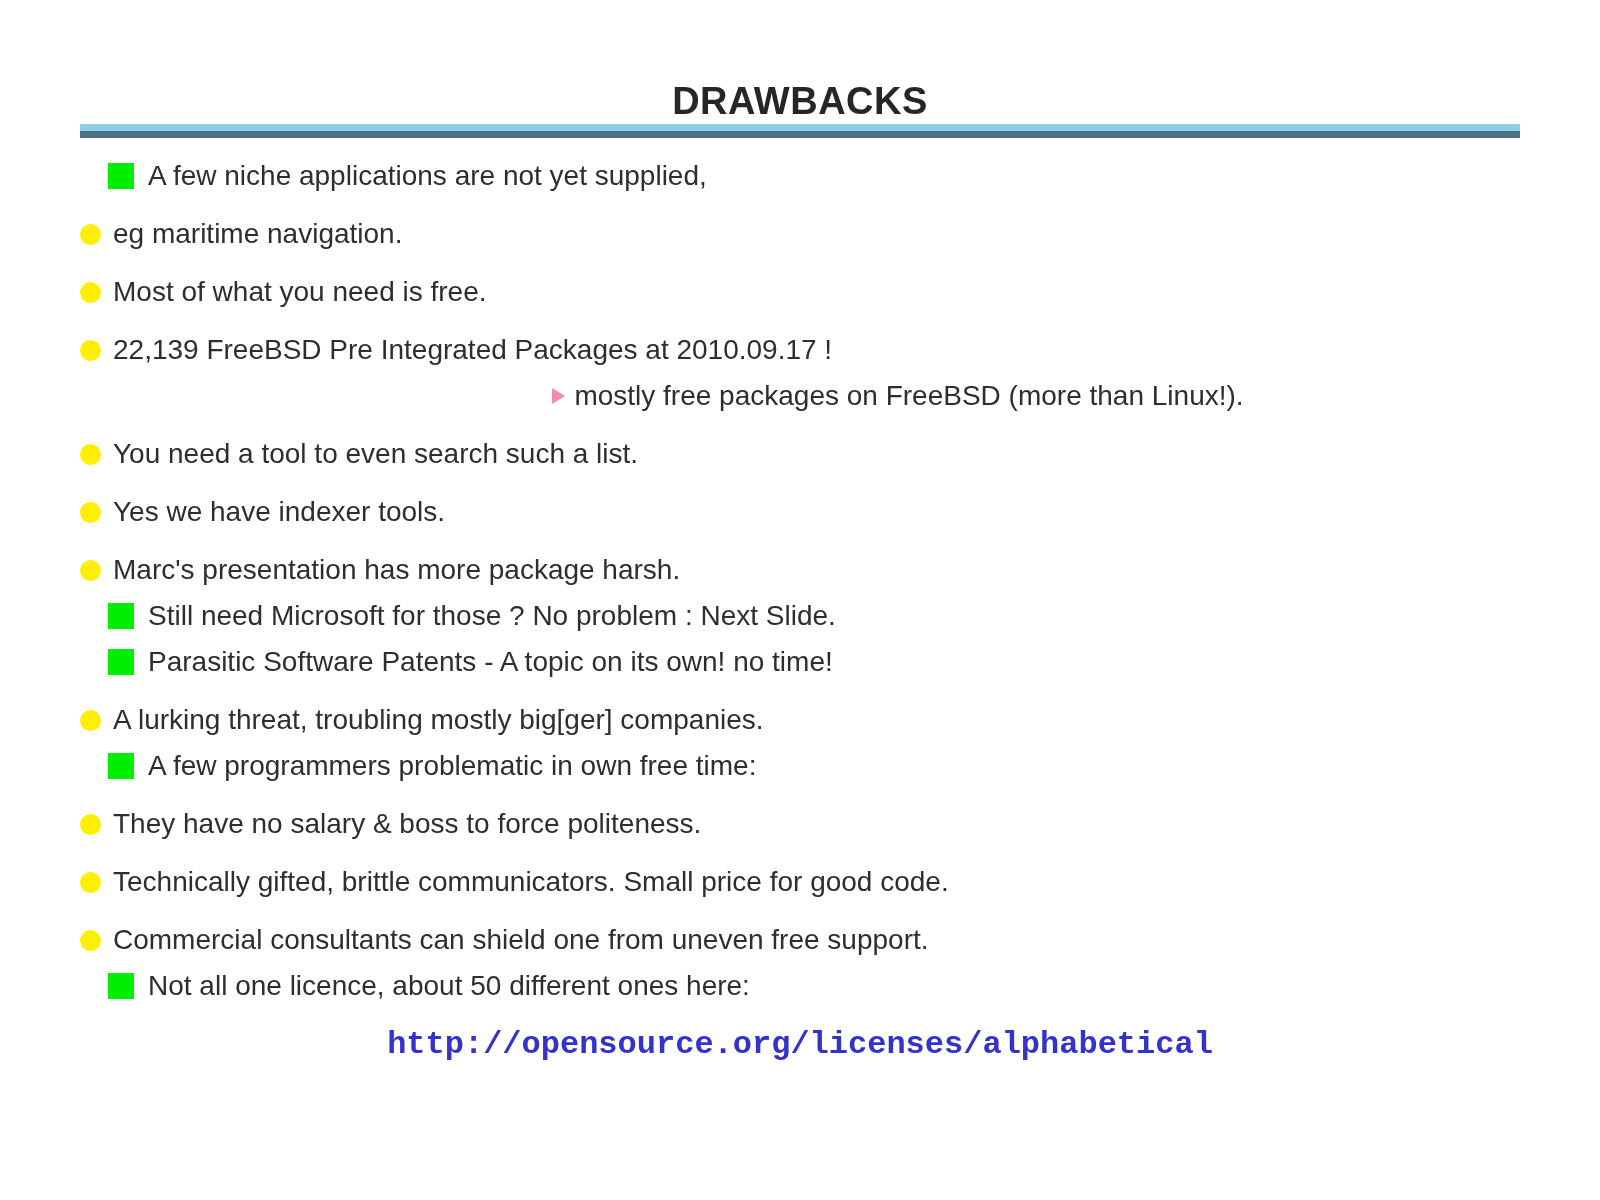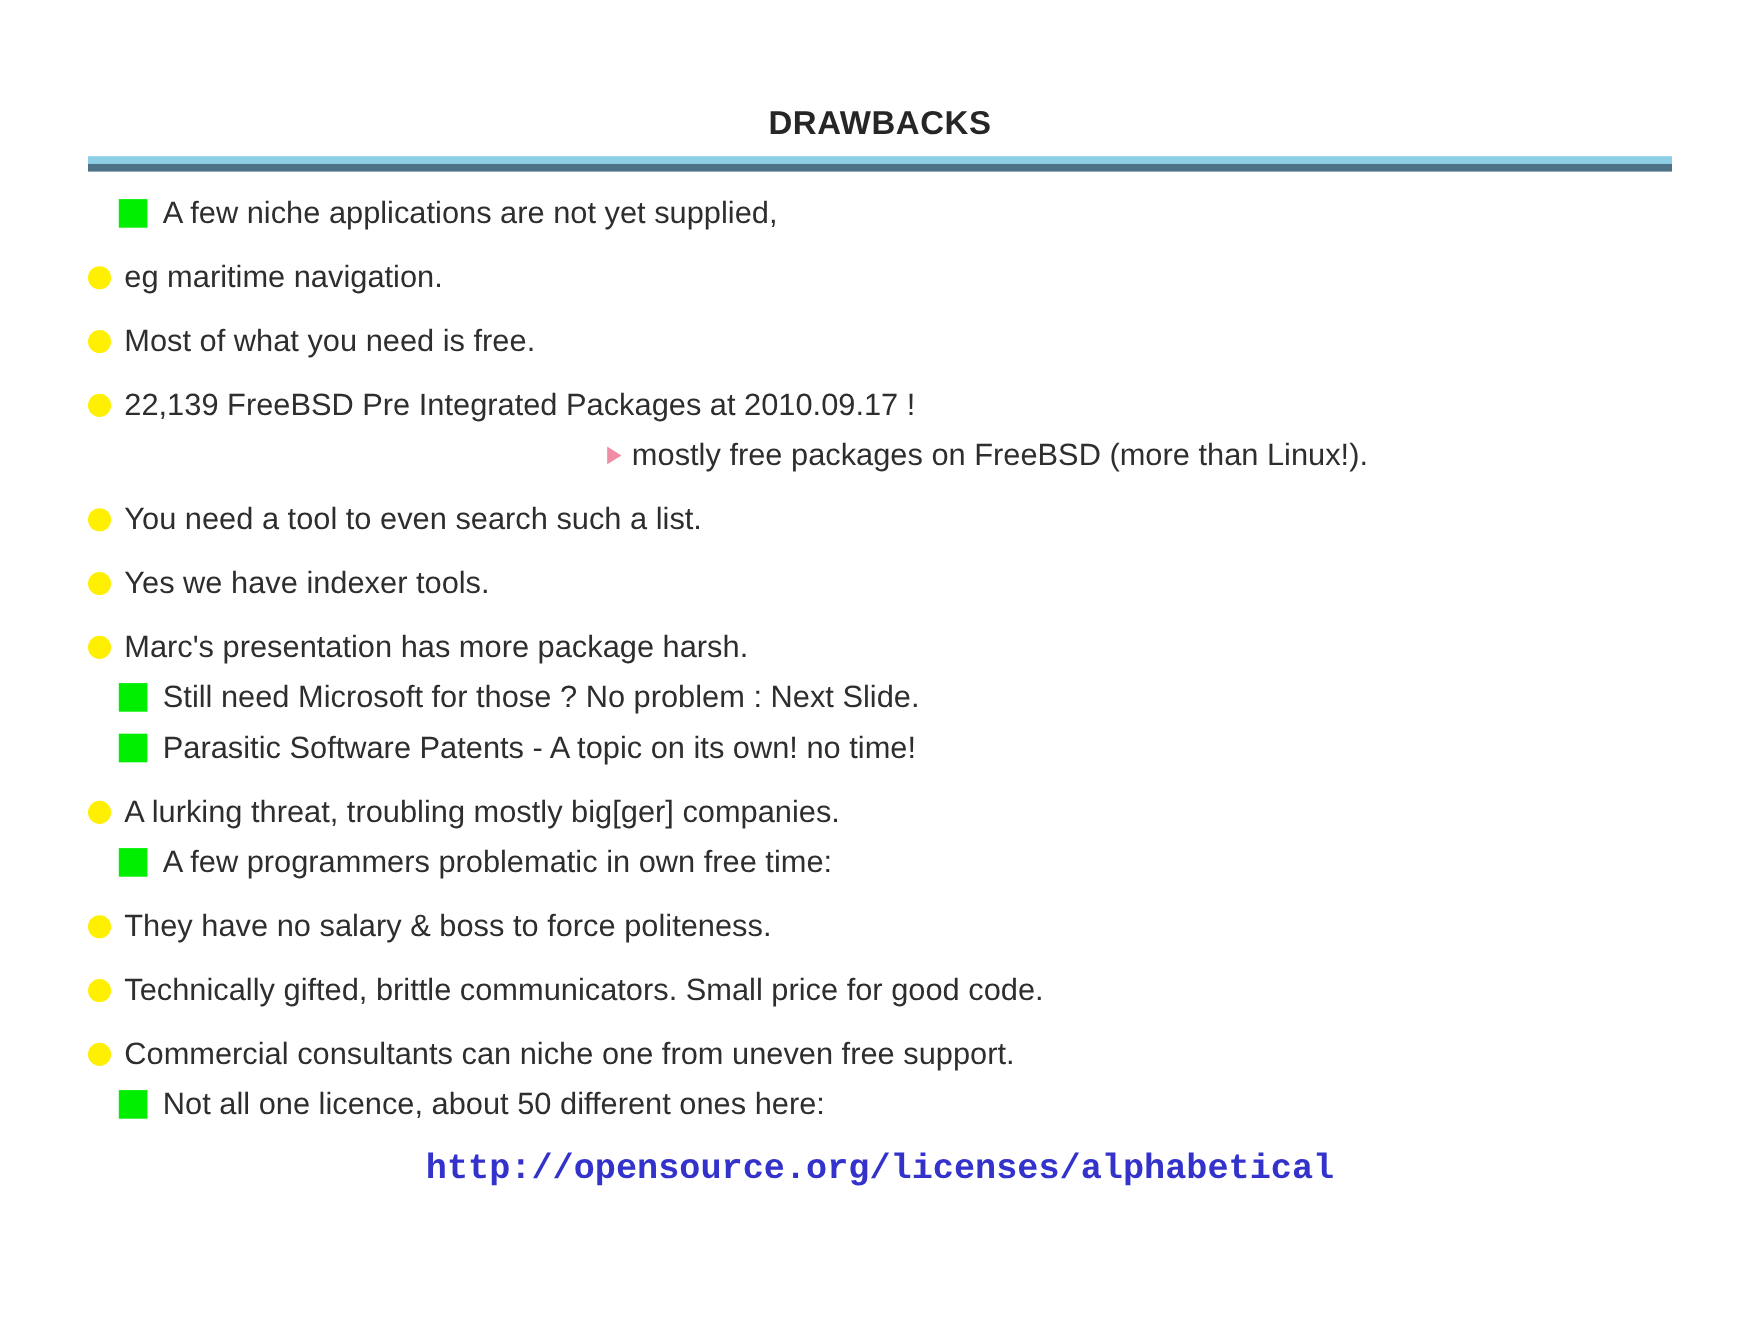--- a/index.html
+++ b/index.html
@@ -13,23 +13,23 @@
   }
   html,body{margin:0;padding:0;background:#ffffff;}
   body{
     width:1600px;height:1200px;
     font-family:"Liberation Sans",sans-serif;
     color:var(--text);
     overflow:hidden;
   }
   .slide{width:1600px;height:1200px;box-sizing:border-box;padding-top:84px;}
   h1.slide-title{
-    margin:12px;
+    margin:0;
     text-align:center;
-    font-size:30px;
+    font-size:38px;
     font-weight:bold;
     line-height:34px;
     color:#262626;
     letter-spacing:0.5px;
   }
   .rule{margin:6px 80px 0 80px;}
   .rule .band-top{height:7px;background:var(--rule_top);}
   .rule .band-bottom{height:7px;background:var(--rule_bottom);}
   ul.bullets{
     list-style:none;
@@ -142,21 +142,21 @@
       <li class="bullet-item level-2">
     <span class="marker"></span>
     <span class="bullet-text">They have no salary &amp; boss to force politeness.</span>
   </li>
       <li class="bullet-item level-2">
     <span class="marker"></span>
     <span class="bullet-text">Technically gifted, brittle communicators. Small price for good code.</span>
   </li>
       <li class="bullet-item level-2">
     <span class="marker"></span>
-    <span class="bullet-text">Commercial consultants can niche one from uneven free support.</span>
+    <span class="bullet-text">Commercial consultants can shield one from uneven free support.</span>
   </li>
       <li class="bullet-item level-1">
     <span class="marker"></span>
     <span class="bullet-text">Not all one licence, about 50 different ones here:</span>
   </li>
     </ul>
 
   <div class="link-line">
     <a href="#">http://opensource.org/licenses/alphabetical</a>
   </div>

